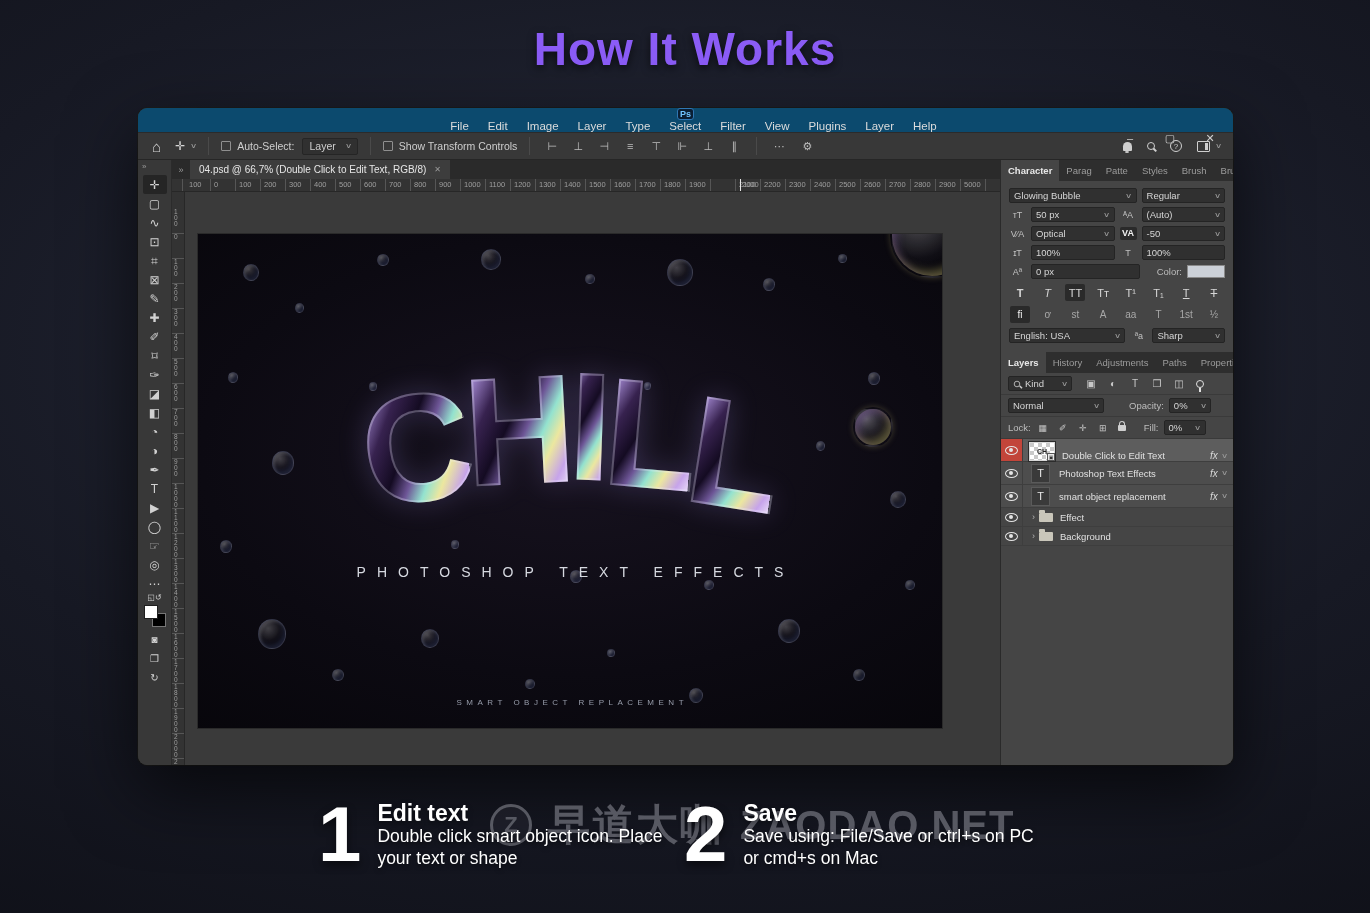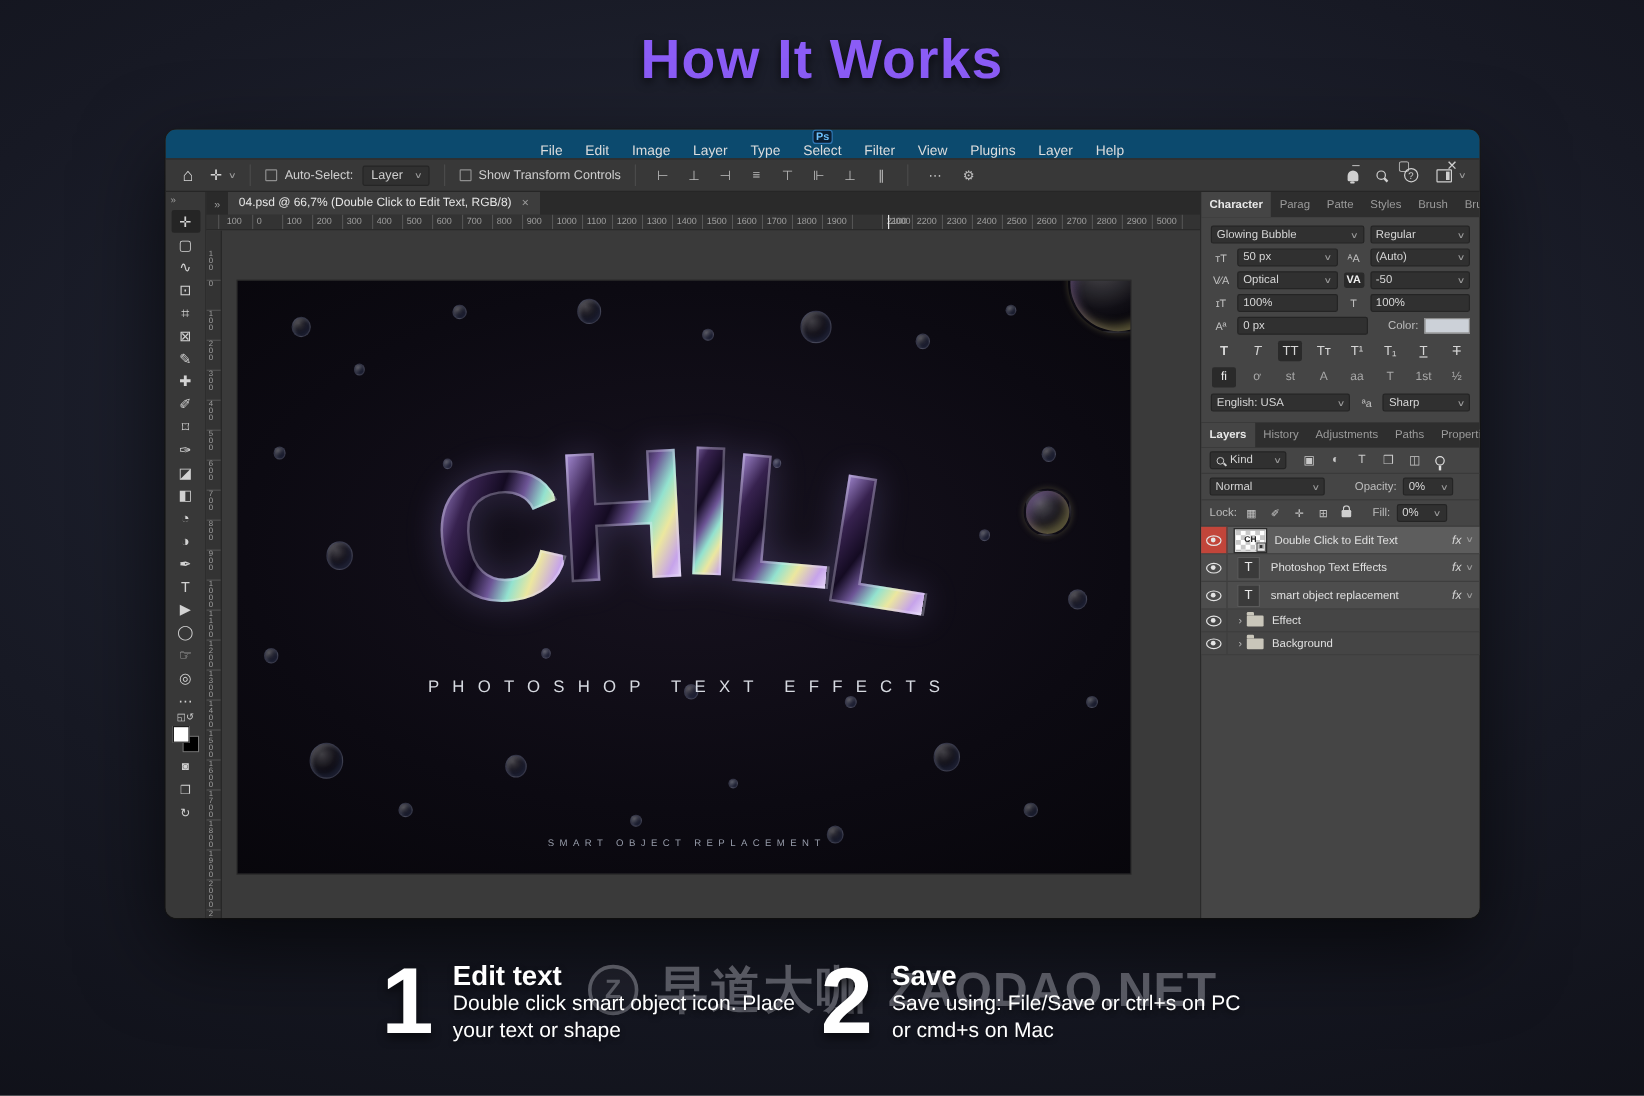--- a/index.html
+++ b/index.html
@@ -123,21 +123,21 @@
   .filter-icon { width:16px; text-align:center; color:#c8c8c8; font-size:10px; }
   .pin-icon { width:8px; height:8px; border:1.5px solid #e0e0e0; border-radius:50%; position:relative; margin-left:4px; }
   .pin-icon::after { content:''; position:absolute; left:2px; top:7px; width:1.5px; height:4px; background:#e0e0e0; }
   .lbl { color:#bdbdbd;text-align:right; }
   .lock-icon { font-size:9px; color:#c2c2c2; width:14px; text-align:center; }
   .padlock { width:8px; height:6px; background:#cfcfcf; border-radius:1px; position:relative; display:inline-block; margin:0 3px; }
   .padlock::before { content:''; position:absolute; top:-4px; left:1.5px; width:4px; height:4px; border:1.3px solid #cfcfcf; border-bottom:none; border-radius:3px 3px 0 0; }
   .lrows { display:flex; flex-direction:column; }
   .lrow { display:flex; align-items:center; border-bottom:1px solid #3e3e3e; background:#4d4d4d; }
   .lrow.h23 { height:23px; } .lrow.h19 { height:19px; background:#454545; }
-  .lrow.selected { background:#5d5d5d; }
+  .lrow.selected { background:#5d5d5d;align-items:flex-end; }
   .eyecell { width:22px; align-self:stretch; display:flex; align-items:center; justify-content:center; border-right:1px solid #3e3e3e; }
   .eyecell.red { background:#c2453a; }
   .eye { width:13px; height:9px; border:1.5px solid #e4e4e4; border-radius:50%; position:relative; }
   .eye::after { content:''; position:absolute; left:3px; top:1.5px; width:4px; height:4px; background:#e4e4e4; border-radius:50%; }
   .thumb { width:26px; height:19px; margin:0 7px 0 6px; position:relative; border:1px solid #d8d8d8; outline:1px solid #2c2c2c;
     background:repeating-conic-gradient(#ffffff 0% 25%, #c9c9c9 0% 50%) 0 0/8px 8px; display:flex; align-items:center; justify-content:center; }
   .thumb-txt { font-size:7px; font-weight:700; color:#222; }
   .thumb-badge { position:absolute; right:-1px; bottom:-1px; width:8px; height:8px; background:#e9e9e9; border:1px solid #555; font-size:5px; color:#333; line-height:6px; text-align:center; }
   .tthumb { width:19px; height:19px; margin:0 9px 0 8px; background:#3a3a3a; border:1px solid #5a5a5a; color:#e8e8e8; font-size:11px; display:flex; align-items:center; justify-content:center; }
   .expander { color:#b5b5b5; font-size:9px; margin:0 4px 0 9px; }

